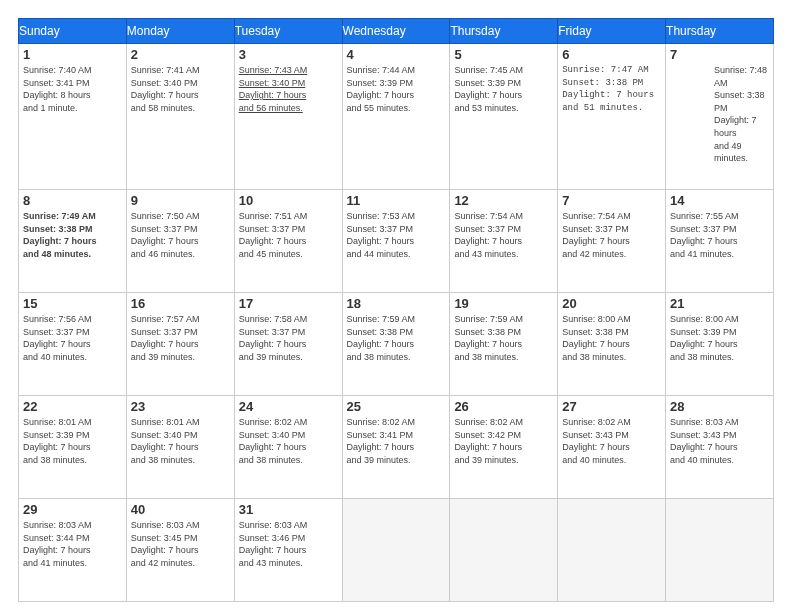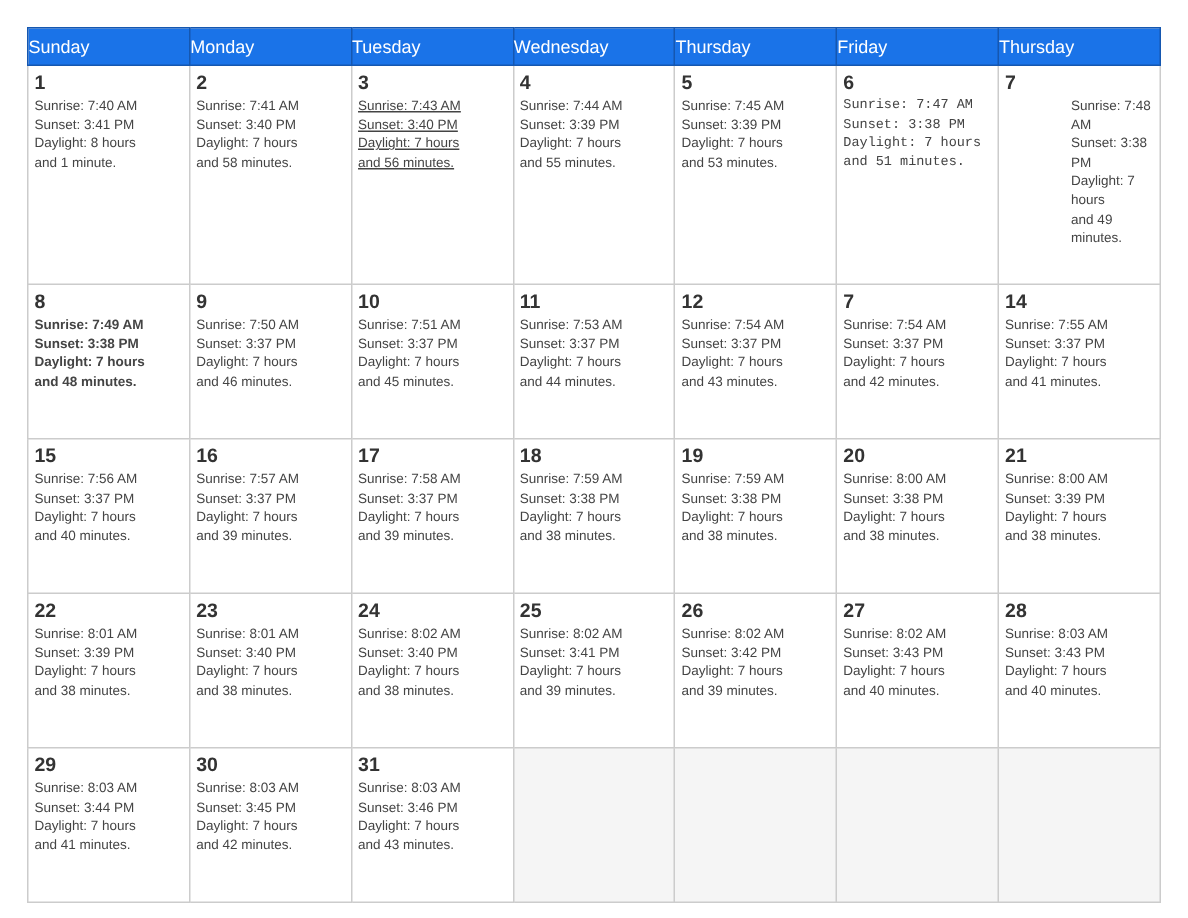--- a/index.html
+++ b/index.html
@@ -327,21 +327,21 @@
         </tr>
         <tr>
           <td>
             <span class="day-num">29</span>
             <div class="day-info" style="white-space: pre-line;">Sunrise: 8:03 AM
 Sunset: 3:44 PM
 Daylight: 7 hours
 and 41 minutes.</div>
           </td>
           <td>
-            <span class="day-num">30</span>
+            <span class="day-num">40</span>
             <div class="day-info" style="white-space: pre-line;">Sunrise: 8:03 AM
 Sunset: 3:45 PM
 Daylight: 7 hours
 and 42 minutes.</div>
           </td>
           <td>
             <span class="day-num">31</span>
             <div class="day-info" style="white-space: pre-line;">Sunrise: 8:03 AM
 Sunset: 3:46 PM
 Daylight: 7 hours

